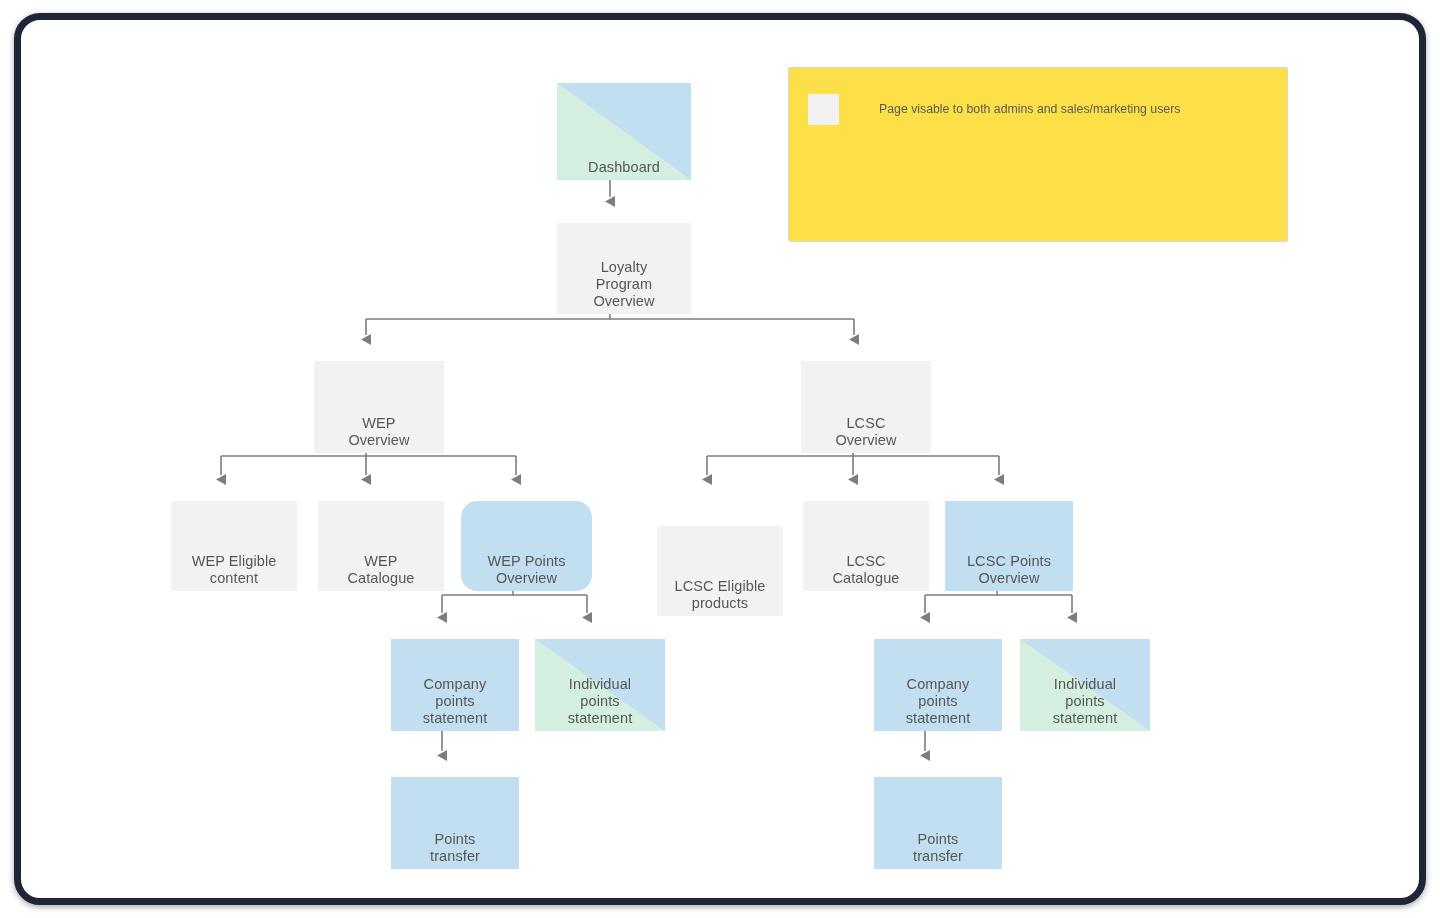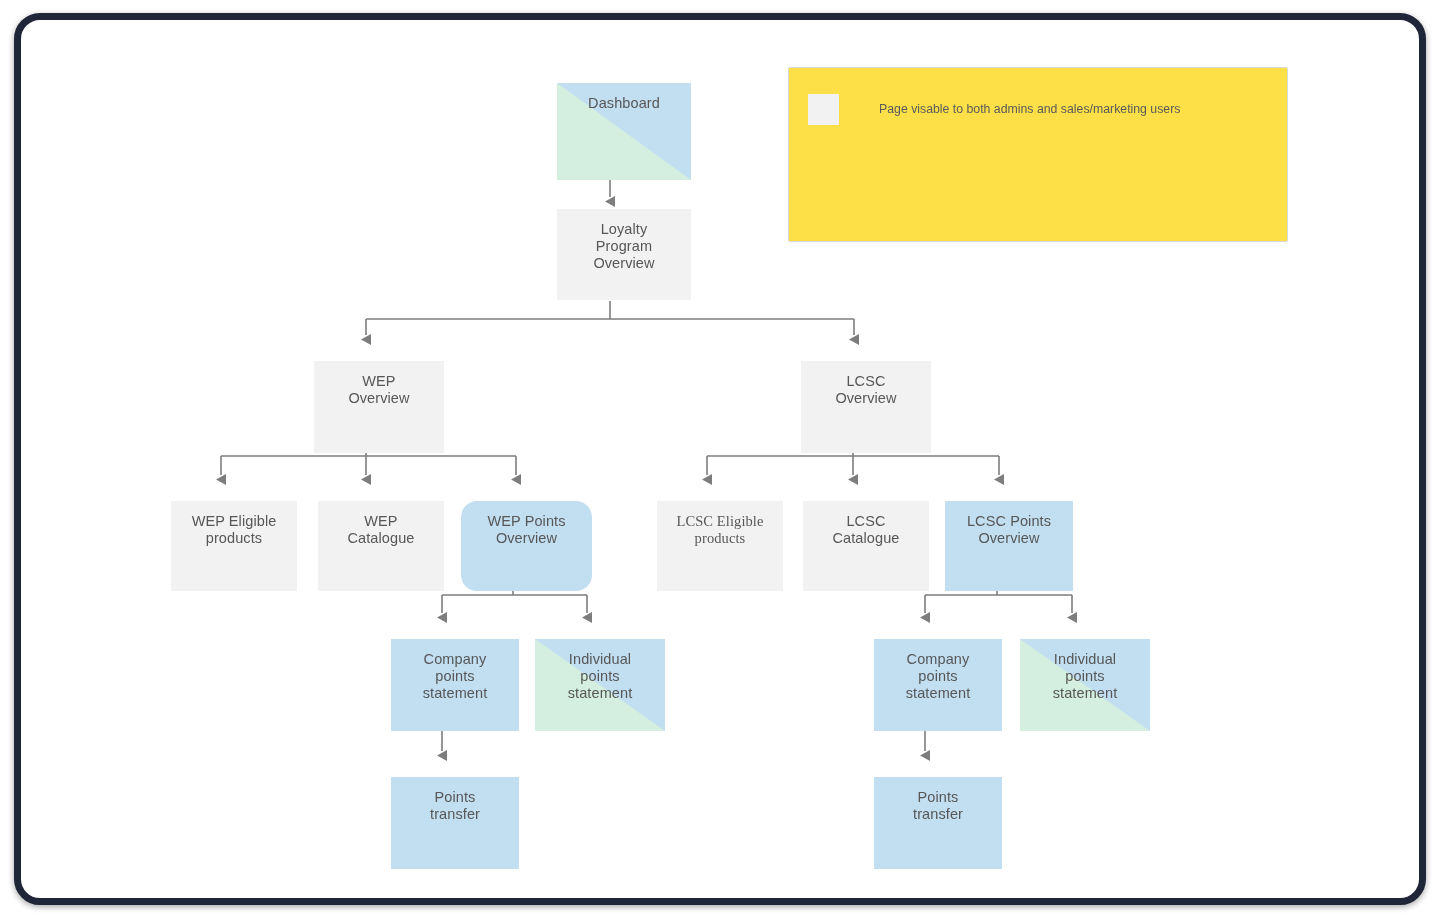--- a/index.html
+++ b/index.html
@@ -43,29 +43,29 @@
     width: 1398px;
     height: 878px;
     pointer-events: none;
   }
 
   
   .node {
     position: absolute;
     box-sizing: border-box;
     display: flex;
-    align-items: flex-start;
+    align-items: flex-end;
     justify-content: center;
     text-align: center;
     font-size: 14.5px;
     line-height: 17px;
     color: #575757;
     letter-spacing: 0.1px;
     white-space: pre-line;
-    padding: 12px 6px;
+    padding: 4px 6px;
   }
   .fill-grey  { background: #f2f2f2; }
   .fill-blue  { background: #c1dff1; }
   .fill-split {
     background: linear-gradient(to bottom left, #c1dff1 0%, #c1dff1 49.6%, #d4efdf 50.4%, #d4efdf 100%);
   }
   .node-label { position: relative; z-index: 2; }
 
   
   #legend {
@@ -146,52 +146,52 @@
 
         <path d="M421,699 L421,731" marker-end="url(#arrowhead)"></path>
         <path d="M904,699 L904,731" marker-end="url(#arrowhead)"></path>
       </g>
     </svg>
 
     <div class="node fill-split" style="left:536px;top:63px;width:134px;height:97px;">
       <span class="node-label">Dashboard</span>
     </div>
 
-    <div class="node fill-grey" style="left:536px;top:189px;width:134px;height:91px;">
+    <div class="node fill-grey" style="left:536px;top:203px;width:134px;height:91px;">
       <span class="node-label">Loyalty
 Program
 Overview</span>
     </div>
 
     <div class="node fill-grey" style="left:293px;top:341px;width:130px;height:92px;">
       <span class="node-label">WEP
 Overview</span>
     </div>
 
     <div class="node fill-grey" style="left:780px;top:341px;width:130px;height:92px;">
       <span class="node-label">LCSC
 Overview</span>
     </div>
 
     <div class="node fill-grey" style="left:150px;top:481px;width:126px;height:90px;">
       <span class="node-label">WEP Eligible
-products</span>
+content</span>
     </div>
 
     <div class="node fill-grey" style="left:297px;top:481px;width:126px;height:90px;">
       <span class="node-label">WEP
 Catalogue</span>
     </div>
 
     <div class="node fill-blue" style="left:440px;top:481px;width:131px;height:90px;border-radius:16px;">
       <span class="node-label">WEP Points
 Overview</span>
     </div>
 
-    <div class="node fill-grey" style="left:636px;top:481px;width:126px;height:90px;font-family:Liberation Serif, serif;">
+    <div class="node fill-grey" style="left:636px;top:506px;width:126px;height:90px;">
       <span class="node-label">LCSC Eligible
 products</span>
     </div>
 
     <div class="node fill-grey" style="left:782px;top:481px;width:126px;height:90px;">
       <span class="node-label">LCSC
 Catalogue</span>
     </div>
 
     <div class="node fill-blue" style="left:924px;top:481px;width:128px;height:90px;">

